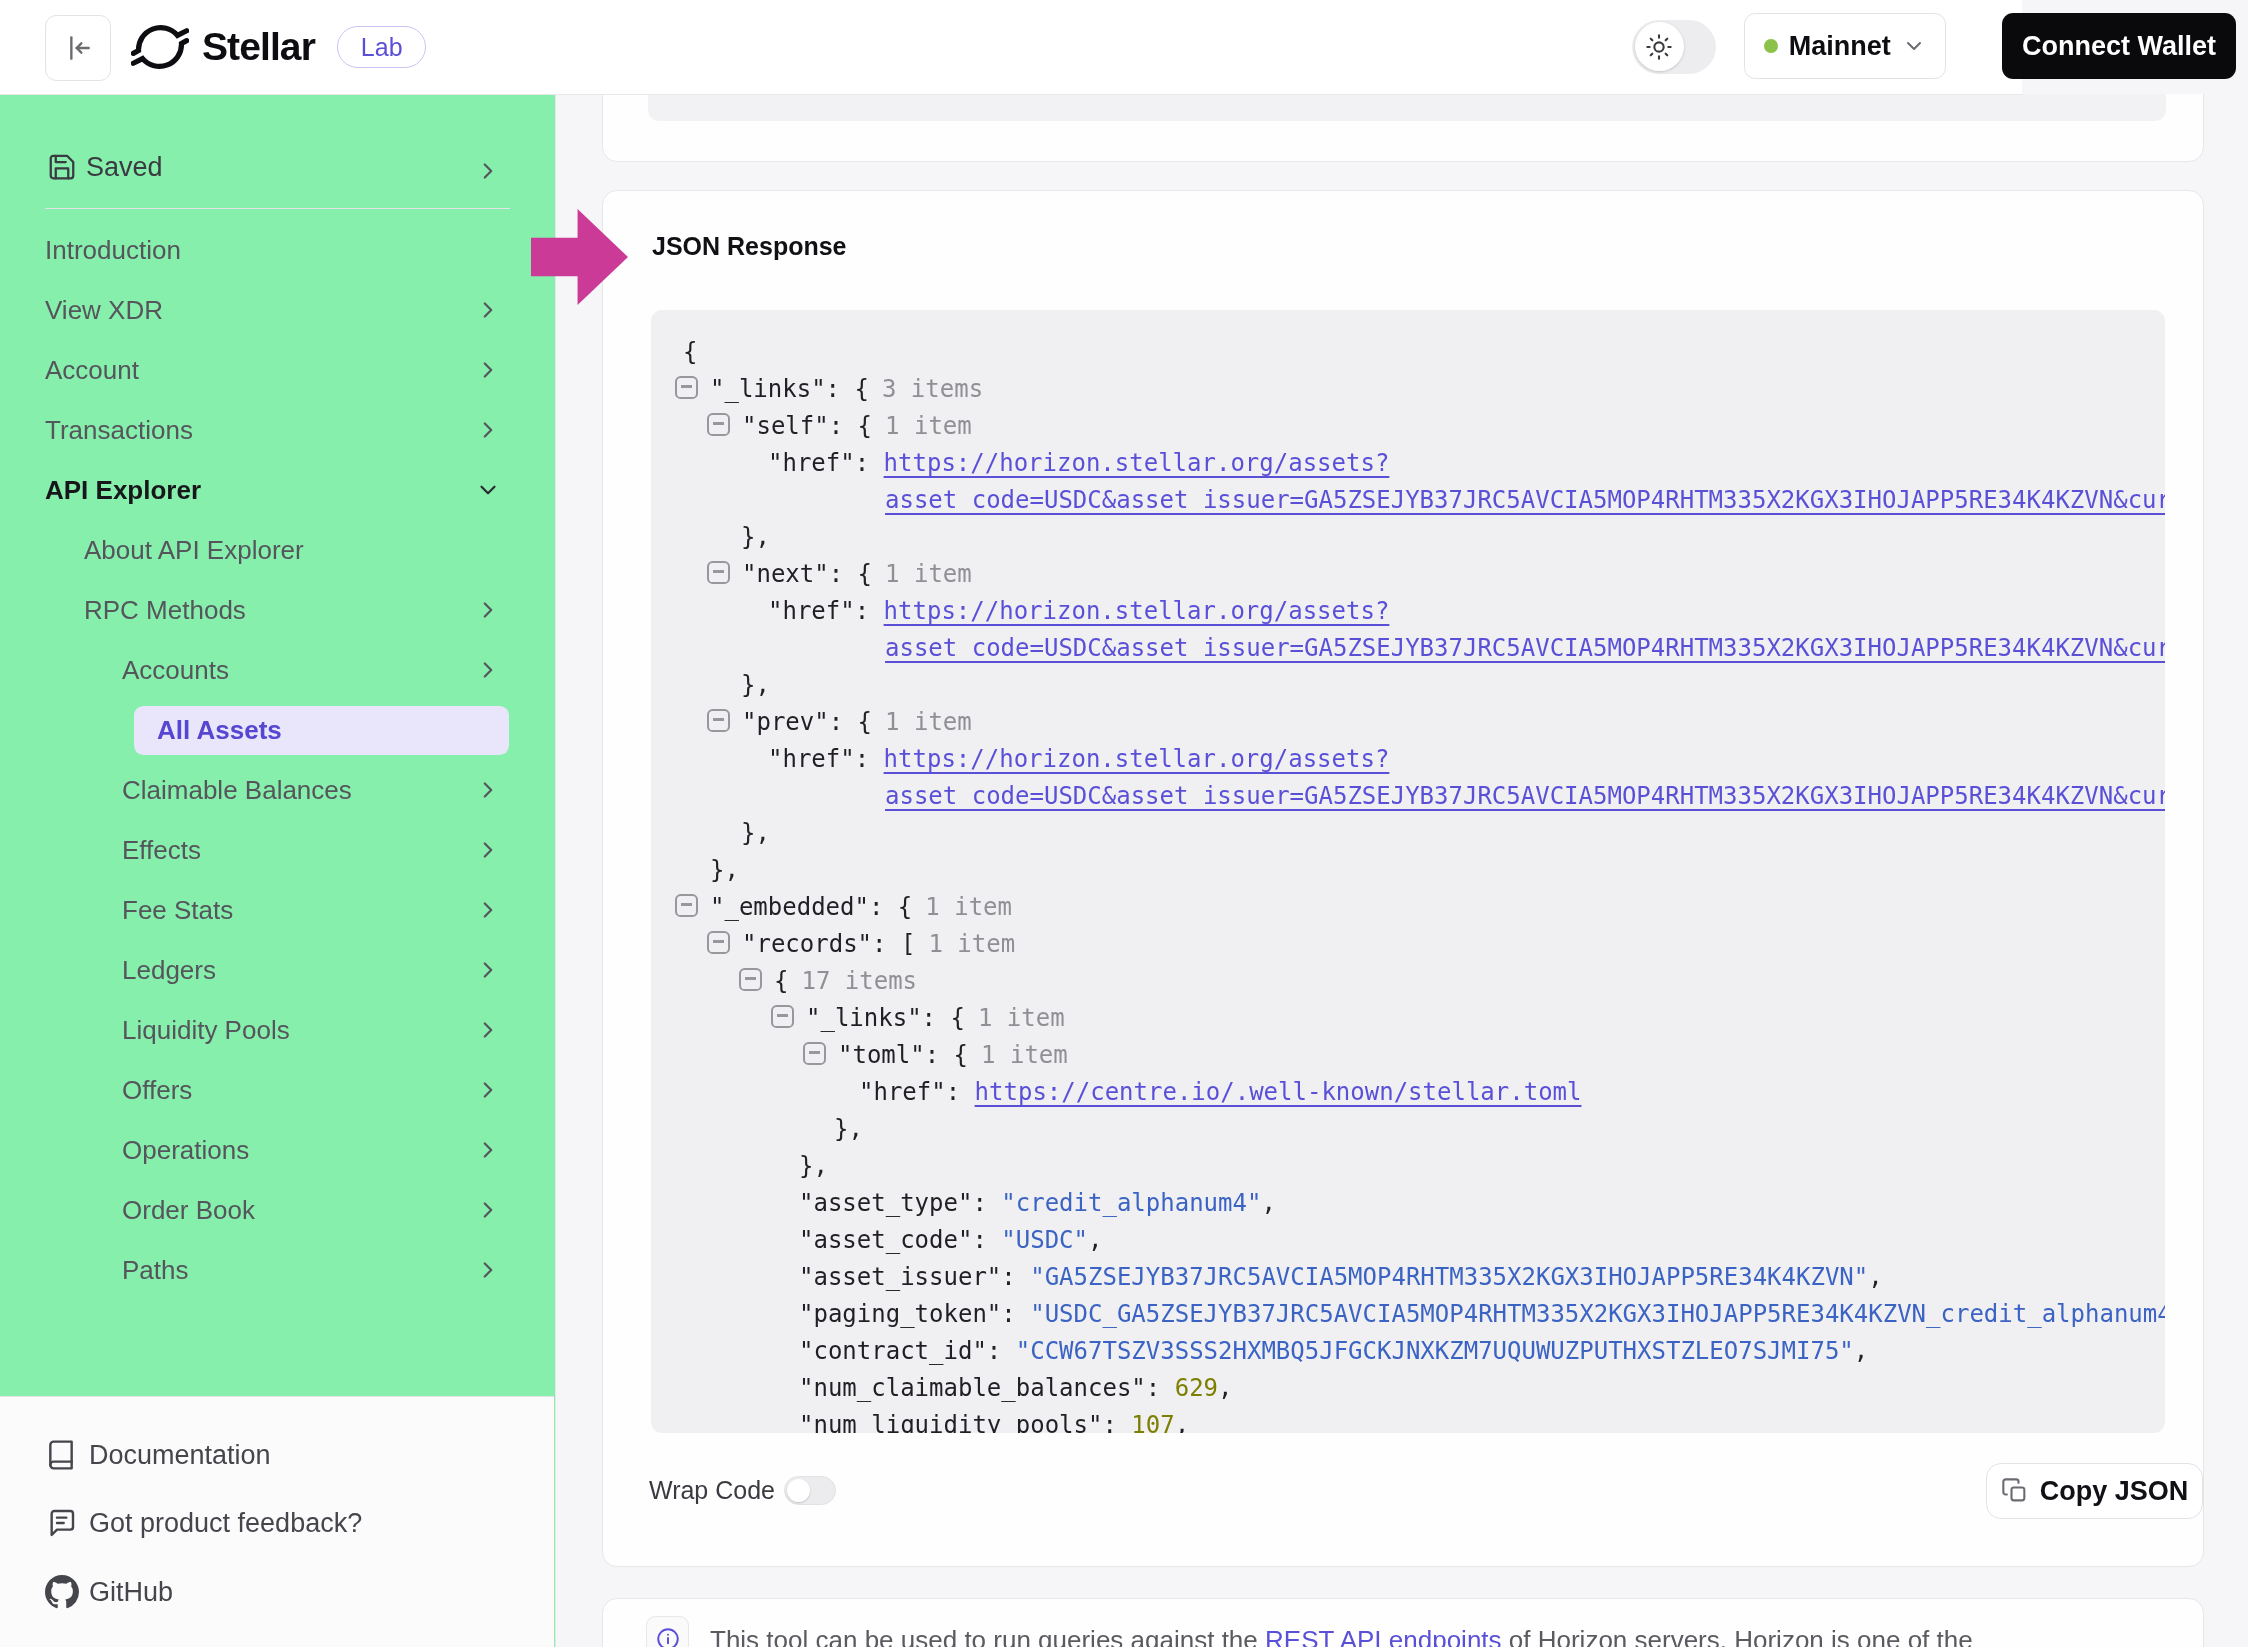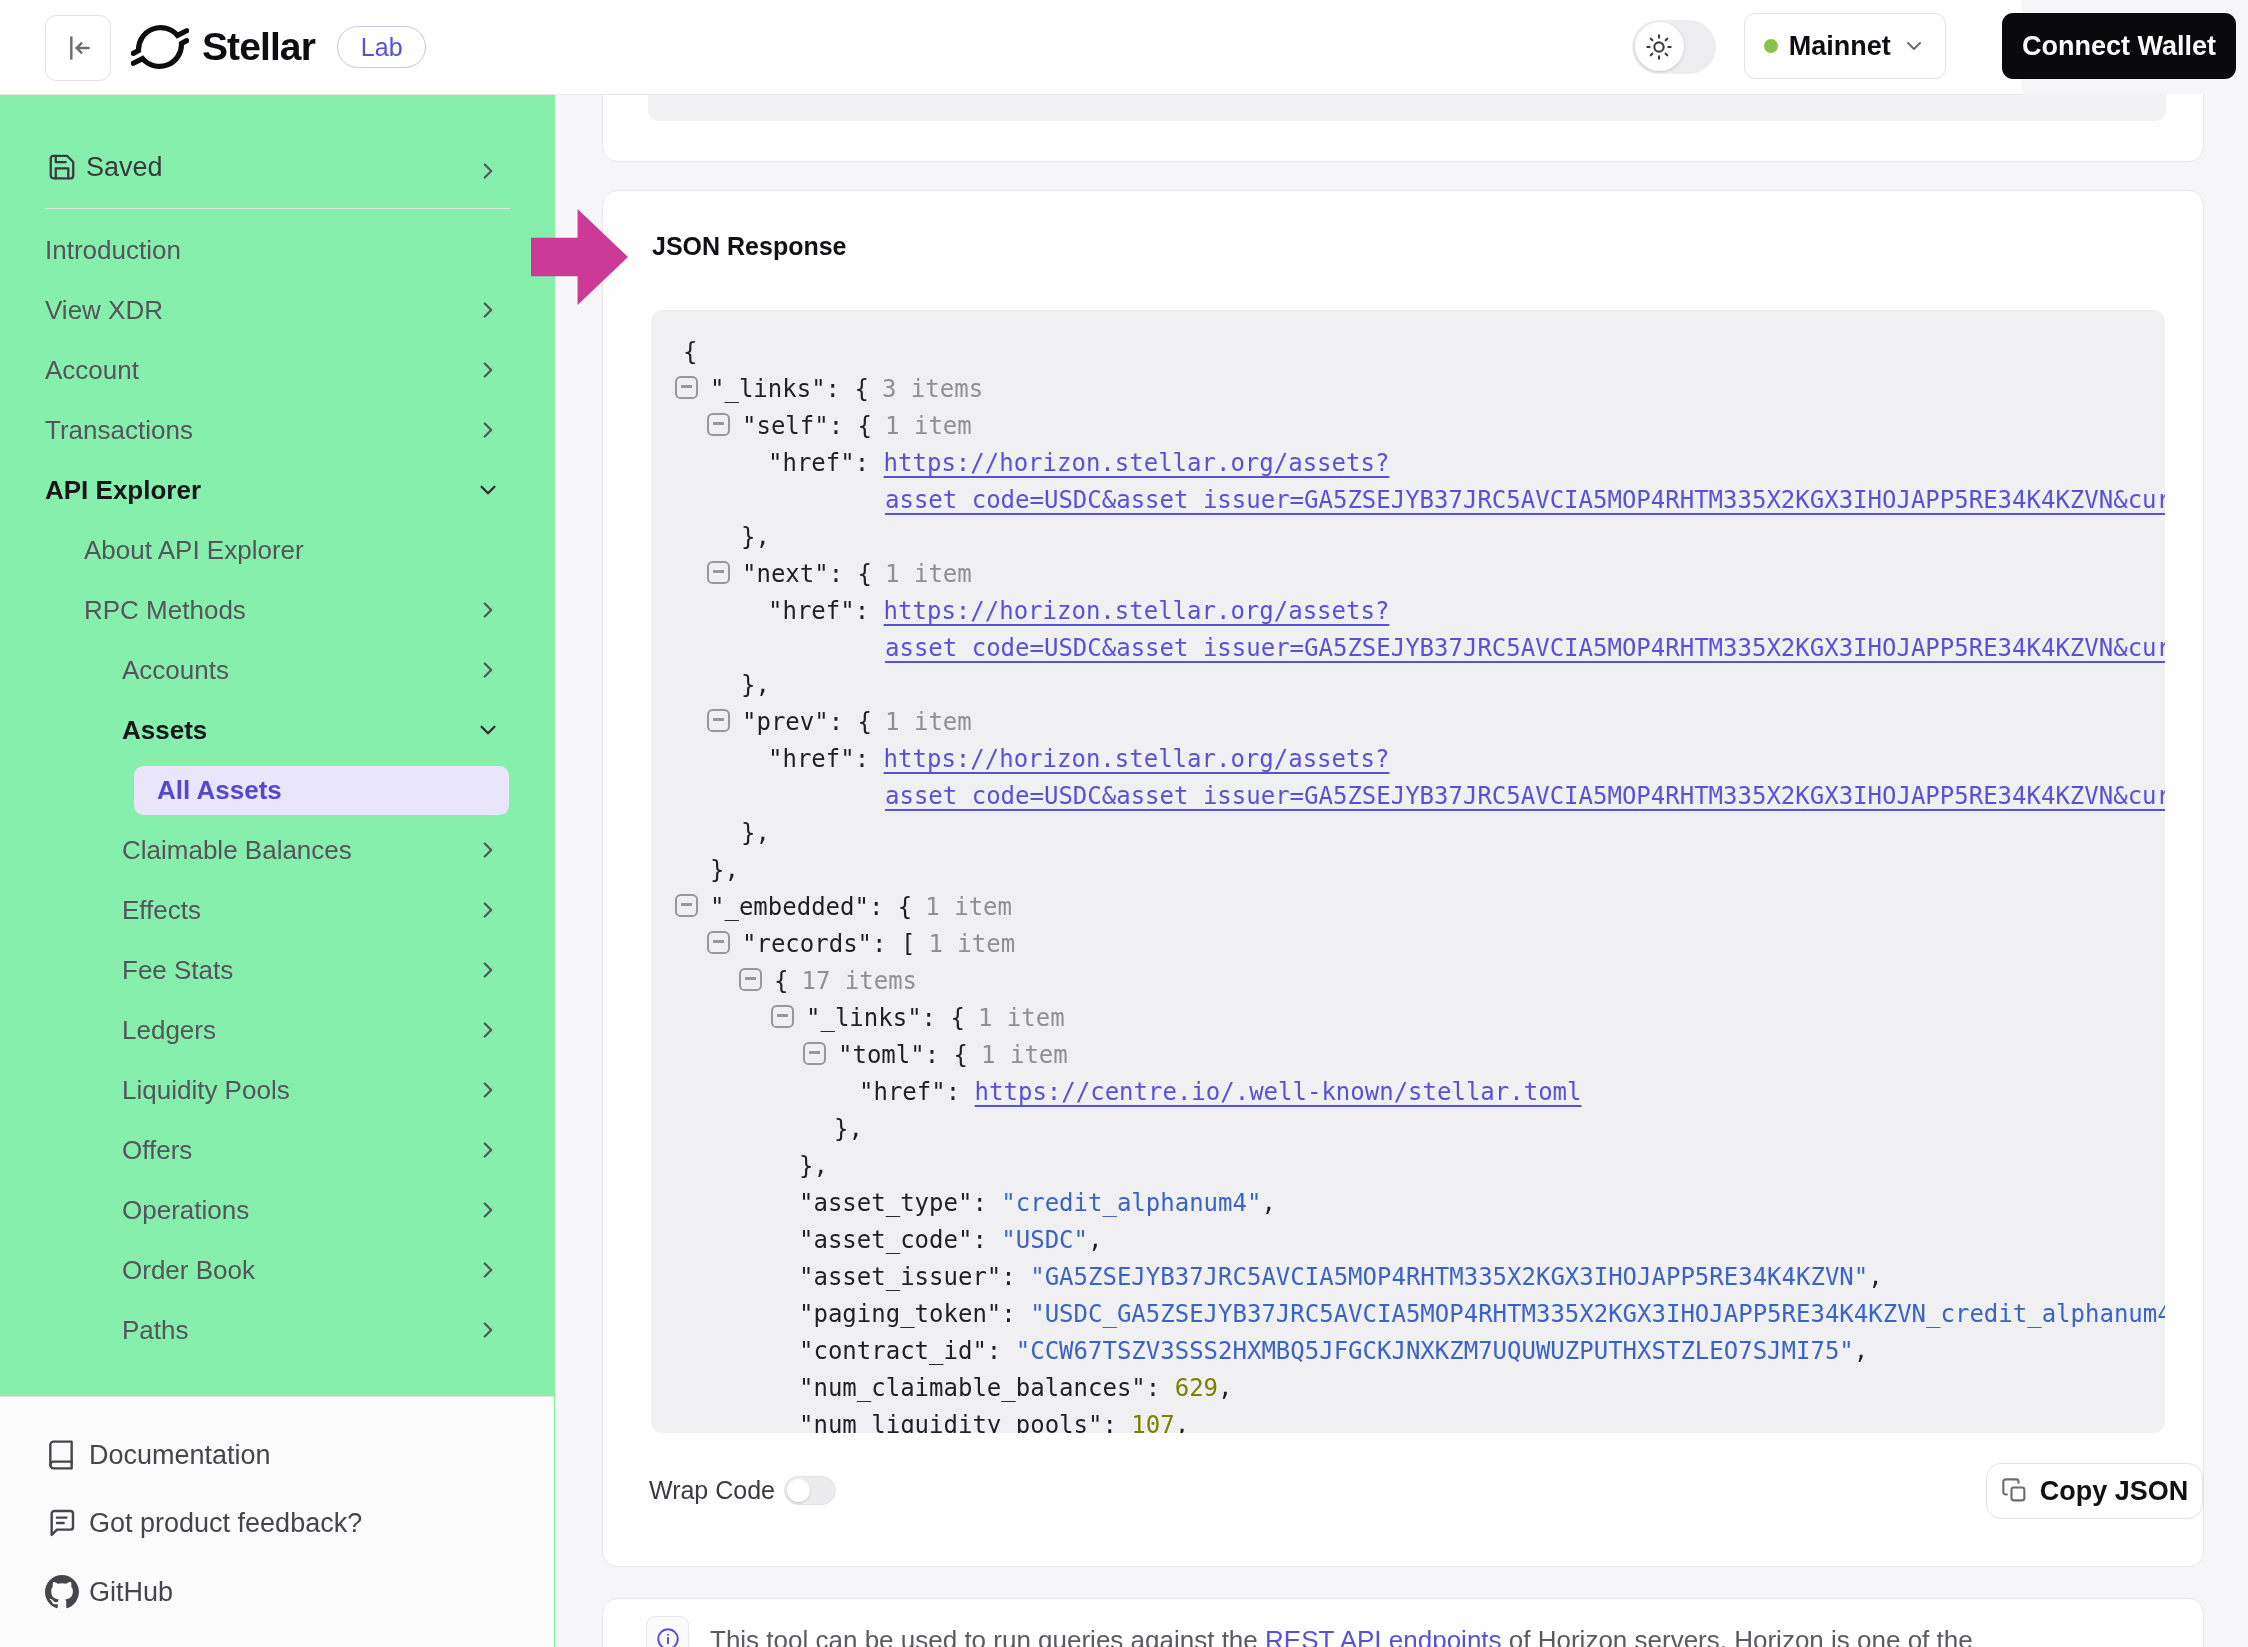--- a/index.html
+++ b/index.html
@@ -193,28 +193,20 @@
           </span>
         </div>
         <div class="nav-item">
           <span class="nav-label" style="margin-left: 122px;">Accounts</span>
           <span class="nav-chev">
             <svg width="26" height="26" viewBox="0 0 24 24" fill="none" stroke="#55555c" stroke-width="2" stroke-linecap="round" stroke-linejoin="round">
               <polyline points="9 6 15 12 9 18"></polyline>
             </svg>
           </span>
         </div>
-        <div class="nav-item strong">
-          <span class="nav-label" style="margin-left: 122px;">Assets</span>
-          <span class="nav-chev">
-            <svg width="26" height="26" viewBox="0 0 24 24" fill="none" stroke="#2b2b31" stroke-width="2" stroke-linecap="round" stroke-linejoin="round">
-              <polyline points="6 9 12 15 18 9"></polyline>
-            </svg>
-          </span>
-        </div>
         <div class="nav-item active">
           <div class="active-pill"></div>
           <span class="nav-label" style="margin-left: 157px;">All Assets</span>
         </div>
         <div class="nav-item">
           <span class="nav-label" style="margin-left: 122px;">Claimable Balances</span>
           <span class="nav-chev">
             <svg width="26" height="26" viewBox="0 0 24 24" fill="none" stroke="#55555c" stroke-width="2" stroke-linecap="round" stroke-linejoin="round">
               <polyline points="9 6 15 12 9 18"></polyline>
             </svg>

